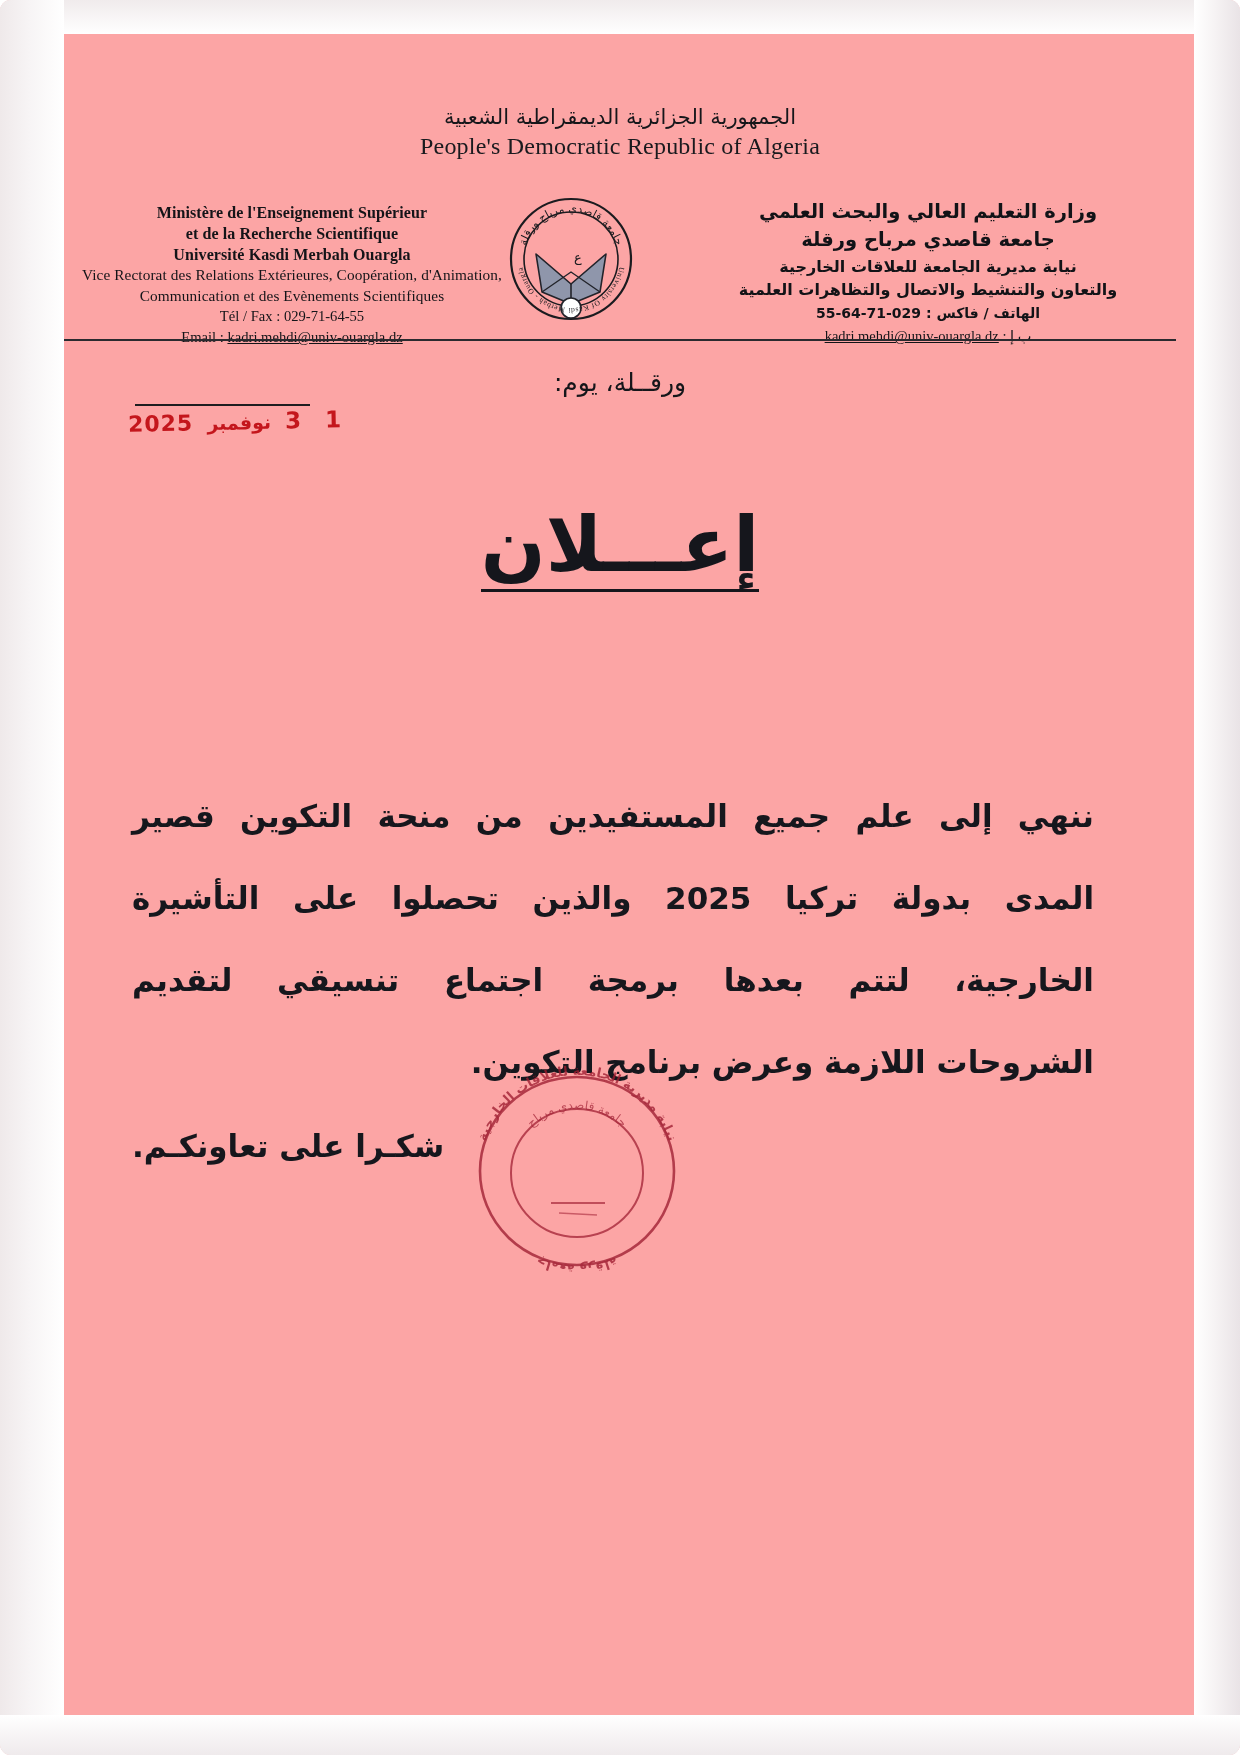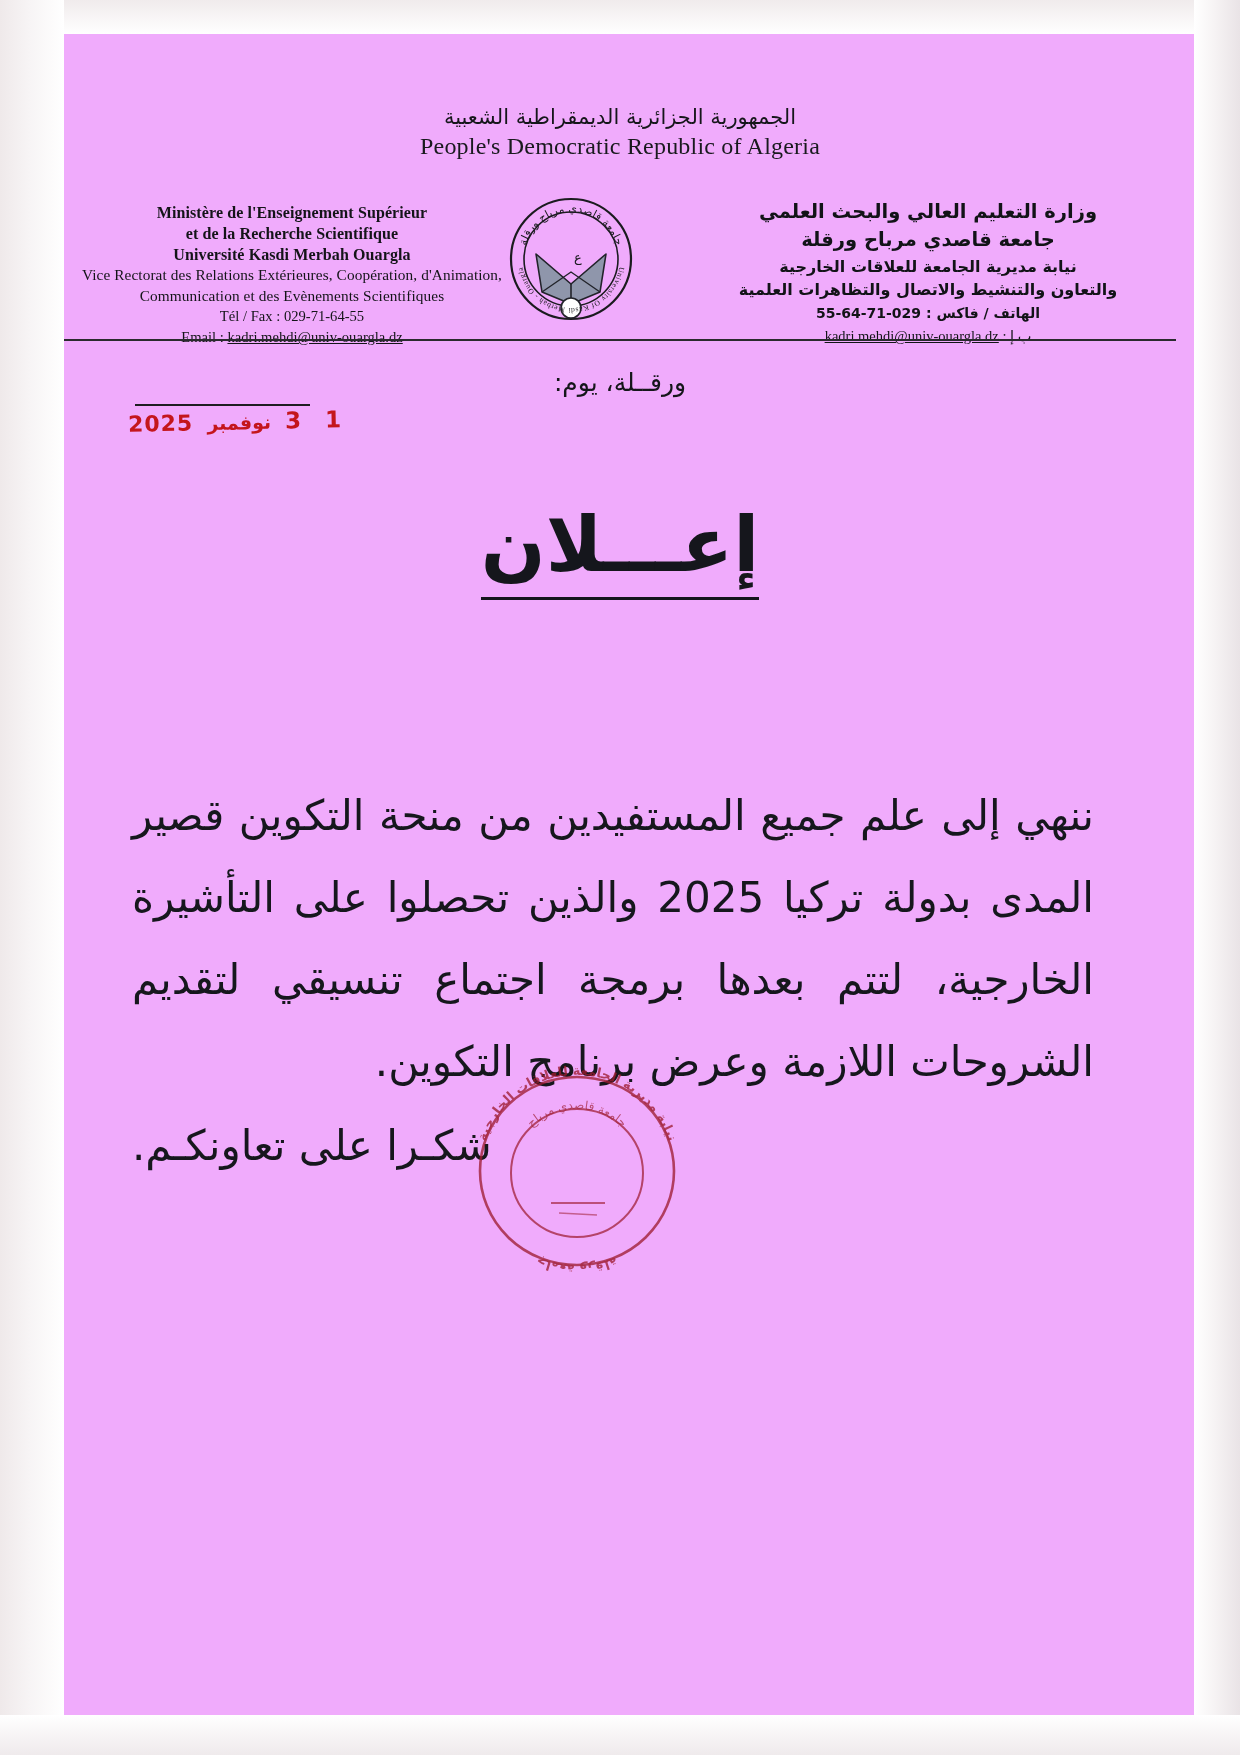--- a/index.html
+++ b/index.html
@@ -8,23 +8,24 @@
     padding: 0;
     background: #ffffff;
   }
   body {
     font-family: "Liberation Serif", "DejaVu Serif", serif;
   }
   .page {
     position: relative;
     width: 1240px;
     height: 1755px;
-    background: #f0abfc;
+    background: #fca5a5;
     overflow: hidden;
     box-sizing: border-box;
+    border-radius: 11px;
   }
   
   .scan-edge-left {
     position: absolute;
     left: 0; top: 0;
     width: 64px; height: 100%;
     background: linear-gradient(to right, #efe9ea 0%, #f7f4f5 45%, #ffffff 100%);
     pointer-events: none;
   }
   .scan-edge-right {
@@ -220,33 +221,33 @@
     text-align: center;
     direction: rtl;
     font-family: "DejaVu Sans", "Liberation Sans", sans-serif;
     font-size: 76px;
     font-weight: bold;
     color: #15161c;
     letter-spacing: 14px;
   }
   .doc-title span {
     border-bottom: 3px solid #15161c;
-    padding-bottom: 8px;
+    padding-bottom: 0;
   }
 
   
   .body-text {
     position: absolute;
     top: 775px;
     left: 132px;
     width: 962px;
     direction: rtl;
     font-family: "DejaVu Sans", "Liberation Sans", sans-serif;
-    font-size: 42px;
-    font-weight: normal;
+    font-size: 31px;
+    font-weight: bold;
     color: #16171d;
     line-height: 82px;
     text-align: justify;
     text-align-last: justify;
   }
   .body-text p {
     margin: 0;
     white-space: nowrap;
   }
   .body-text p.last {

